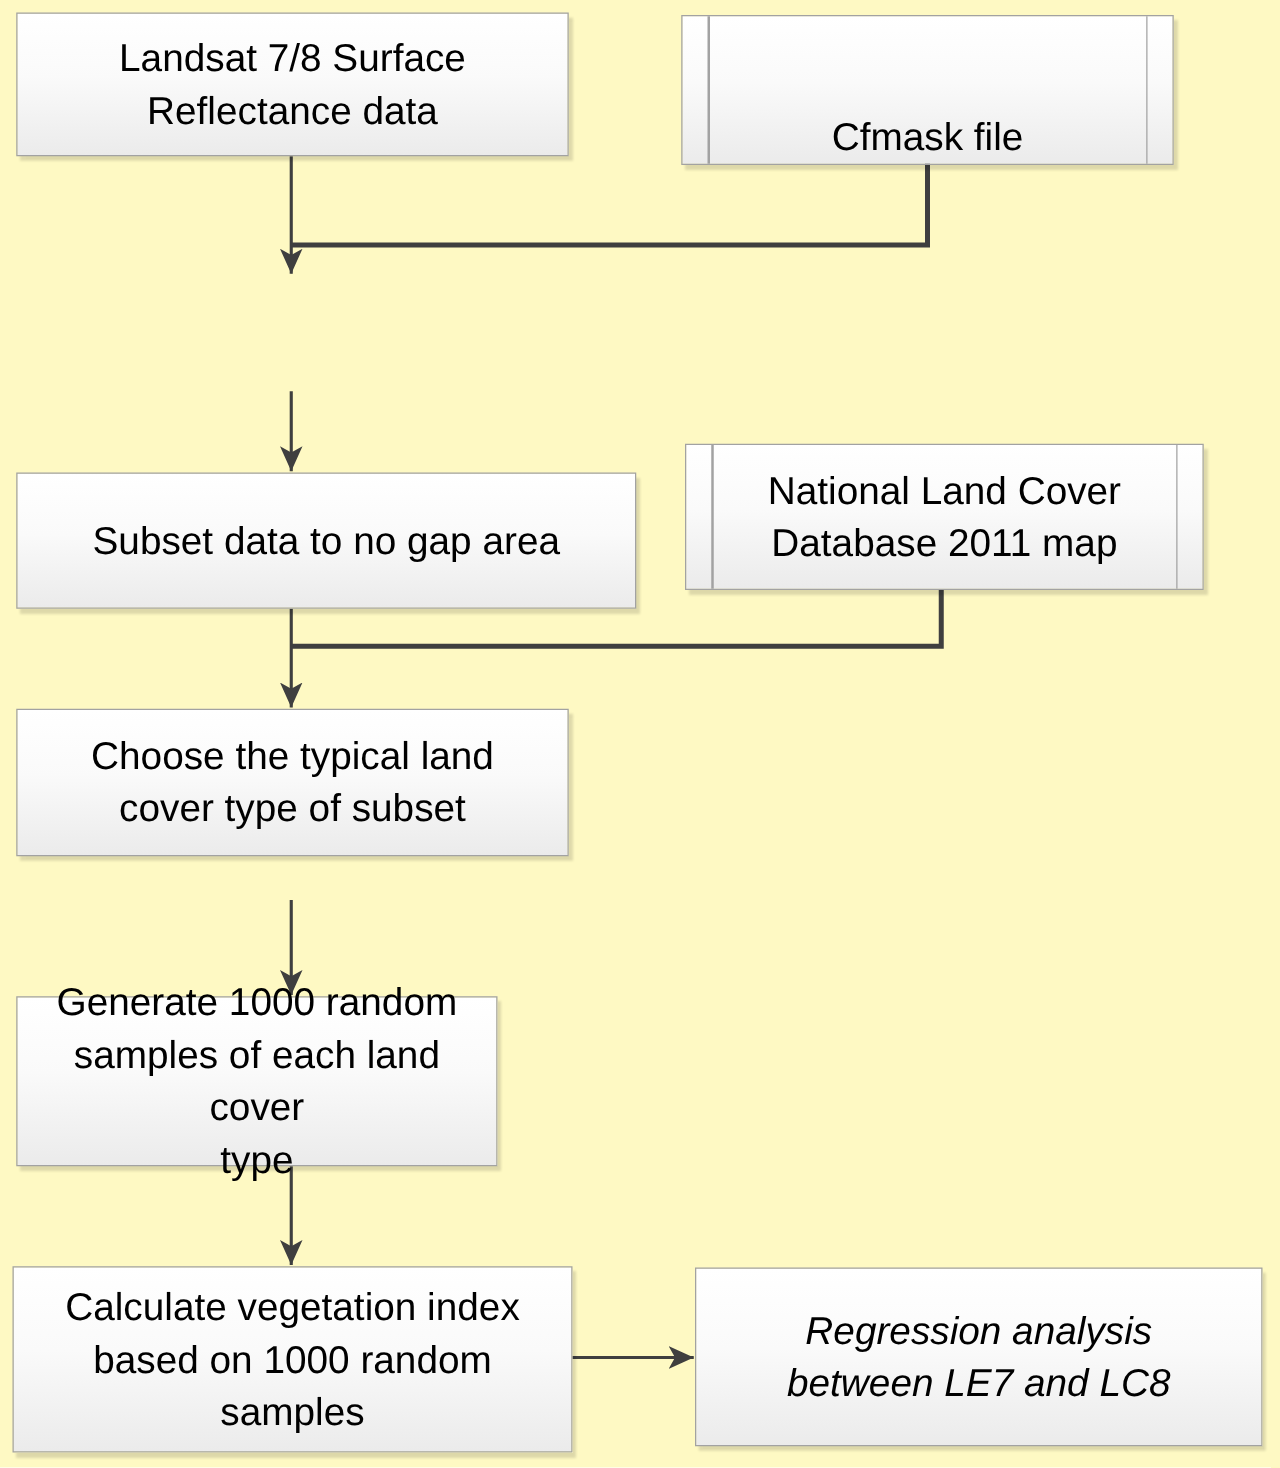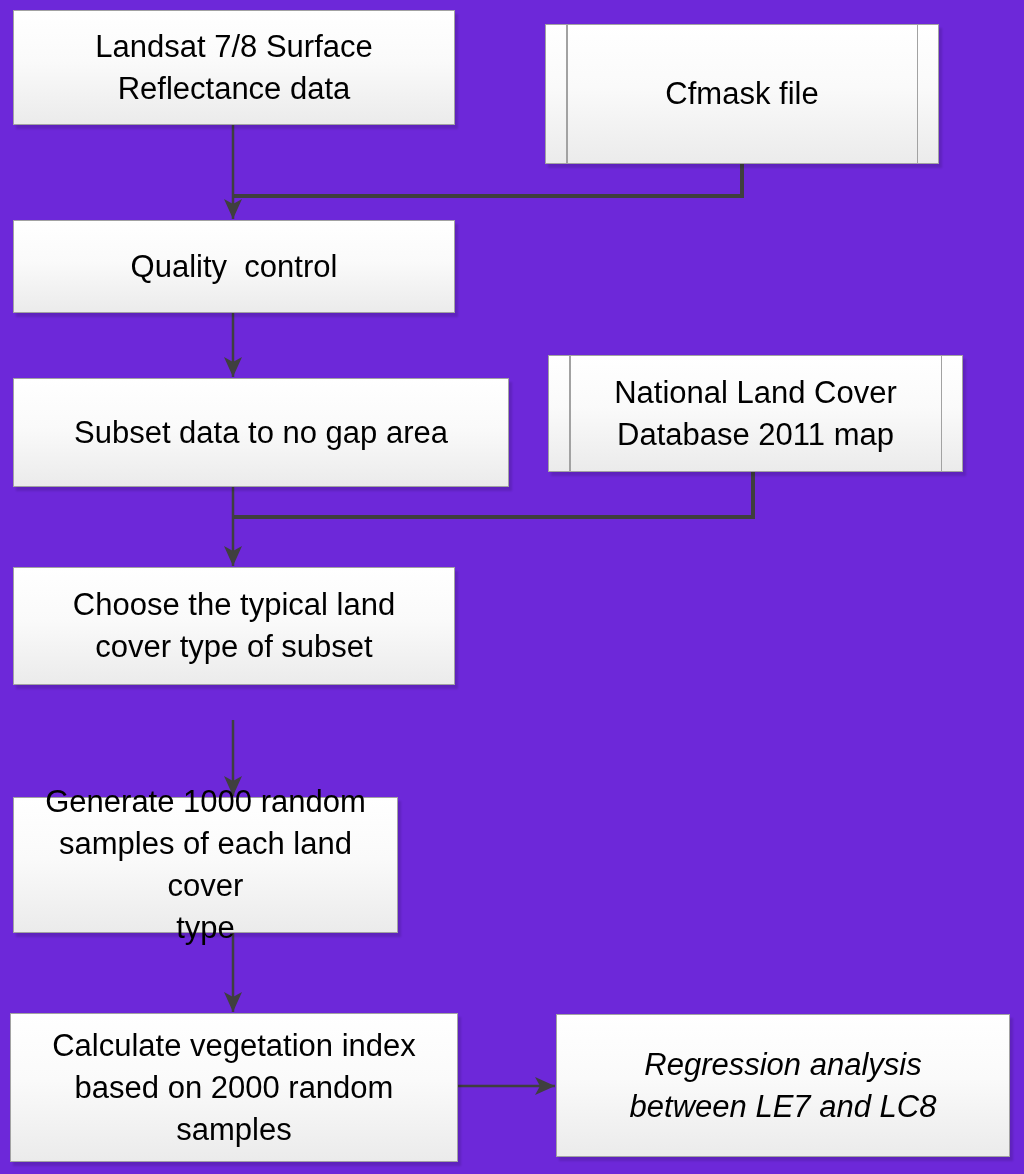--- a/index.html
+++ b/index.html
@@ -1,20 +1,20 @@
 <!DOCTYPE html>
 <html><head>
 <meta charset="utf-8">
 <style>
   html, body { margin: 0; padding: 0; background: #ffffff; }
   #canvas {
     position: relative;
     width: 1024px;
     height: 1174px;
-    background: #6d28d9;
+    background: #fef9c3;
     font-family: "Liberation Sans", "DejaVu Sans", sans-serif;
     overflow: hidden;
   }
   #edges {
     position: absolute;
     left: 0; top: 0;
     width: 1024px; height: 1174px;
     z-index: 1;
   }
   .node {
@@ -41,21 +41,21 @@
     top: 0;
     bottom: 0;
     width: 1.5px;
     background: #a2a2a2;
   }
   .inner-line.left  { left: 20px; }
   .inner-line.right { right: 20px; }
 
   
   .n-landsat    { left: 13px;  top: 10px;   width: 442px; height: 115px; }
-  .n-cfmask     { left: 545px; top: 24px;   width: 394px; height: 140px; }
+  .n-cfmask     { left: 545px; top: 12px;   width: 394px; height: 120px; align-items: flex-end; }
   .n-quality    { left: 13px;  top: 220px;  width: 442px; height: 93px;  }
   .n-subset     { left: 13px;  top: 378px;  width: 496px; height: 109px; }
   .n-nlcd       { left: 548px; top: 355px;  width: 415px; height: 117px; }
   .n-choose     { left: 13px;  top: 567px;  width: 442px; height: 118px; }
   .n-generate   { left: 13px;  top: 797px;  width: 385px; height: 136px; }
   .n-calculate  { left: 10px;  top: 1013px; width: 448px; height: 149px; }
   .n-regression { left: 556px; top: 1014px; width: 454px; height: 143px; font-style: italic; }
 </style>
 </head>
 <body>
@@ -90,23 +90,20 @@
     <span class="label">Landsat 7/8 Surface
 Reflectance data</span>
   </div>
 
   <div class="node n-cfmask">
     <span class="inner-line left"></span>
     <span class="inner-line right"></span>
     <span class="label">Cfmask file</span>
   </div>
 
-  <div class="node n-quality">
-    <span class="label">Quality  control</span>
-  </div>
 
   <div class="node n-subset">
     <span class="label">Subset data to no gap area</span>
   </div>
 
   <div class="node n-nlcd">
     <span class="inner-line left"></span>
     <span class="inner-line right"></span>
     <span class="label">National Land Cover
 Database 2011 map</span>
@@ -118,21 +115,21 @@
   </div>
 
   <div class="node n-generate">
     <span class="label">Generate 1000 random
 samples of each land cover
 type</span>
   </div>
 
   <div class="node n-calculate">
     <span class="label">Calculate vegetation index
-based on 2000 random
+based on 1000 random
 samples</span>
   </div>
 
   <div class="node n-regression">
     <span class="label">Regression analysis
 between LE7 and LC8</span>
   </div>
 
 </div>
 

